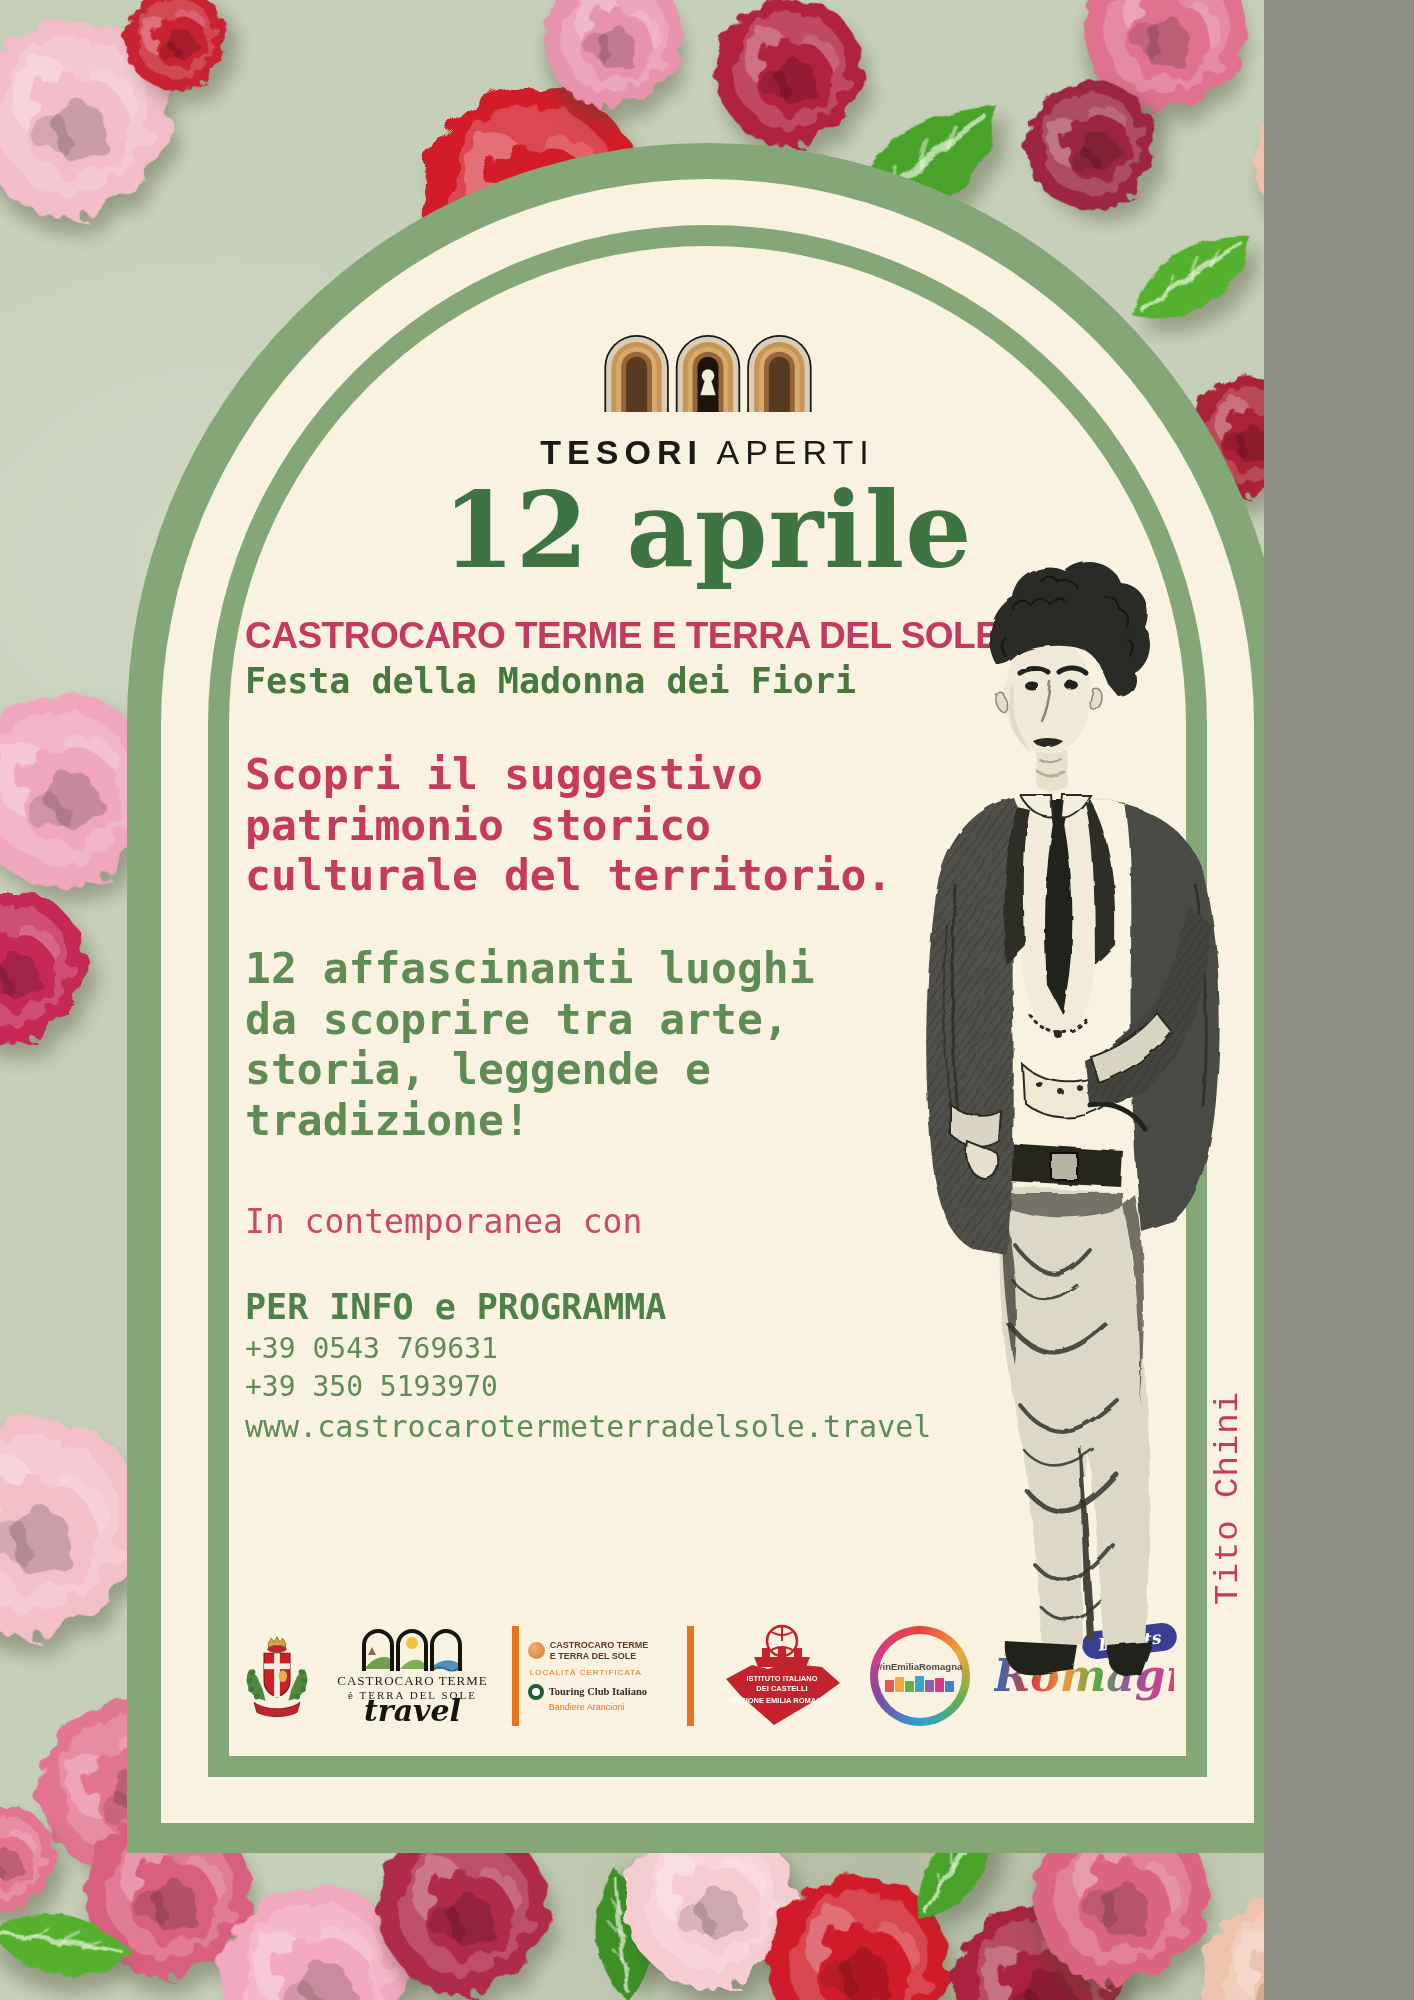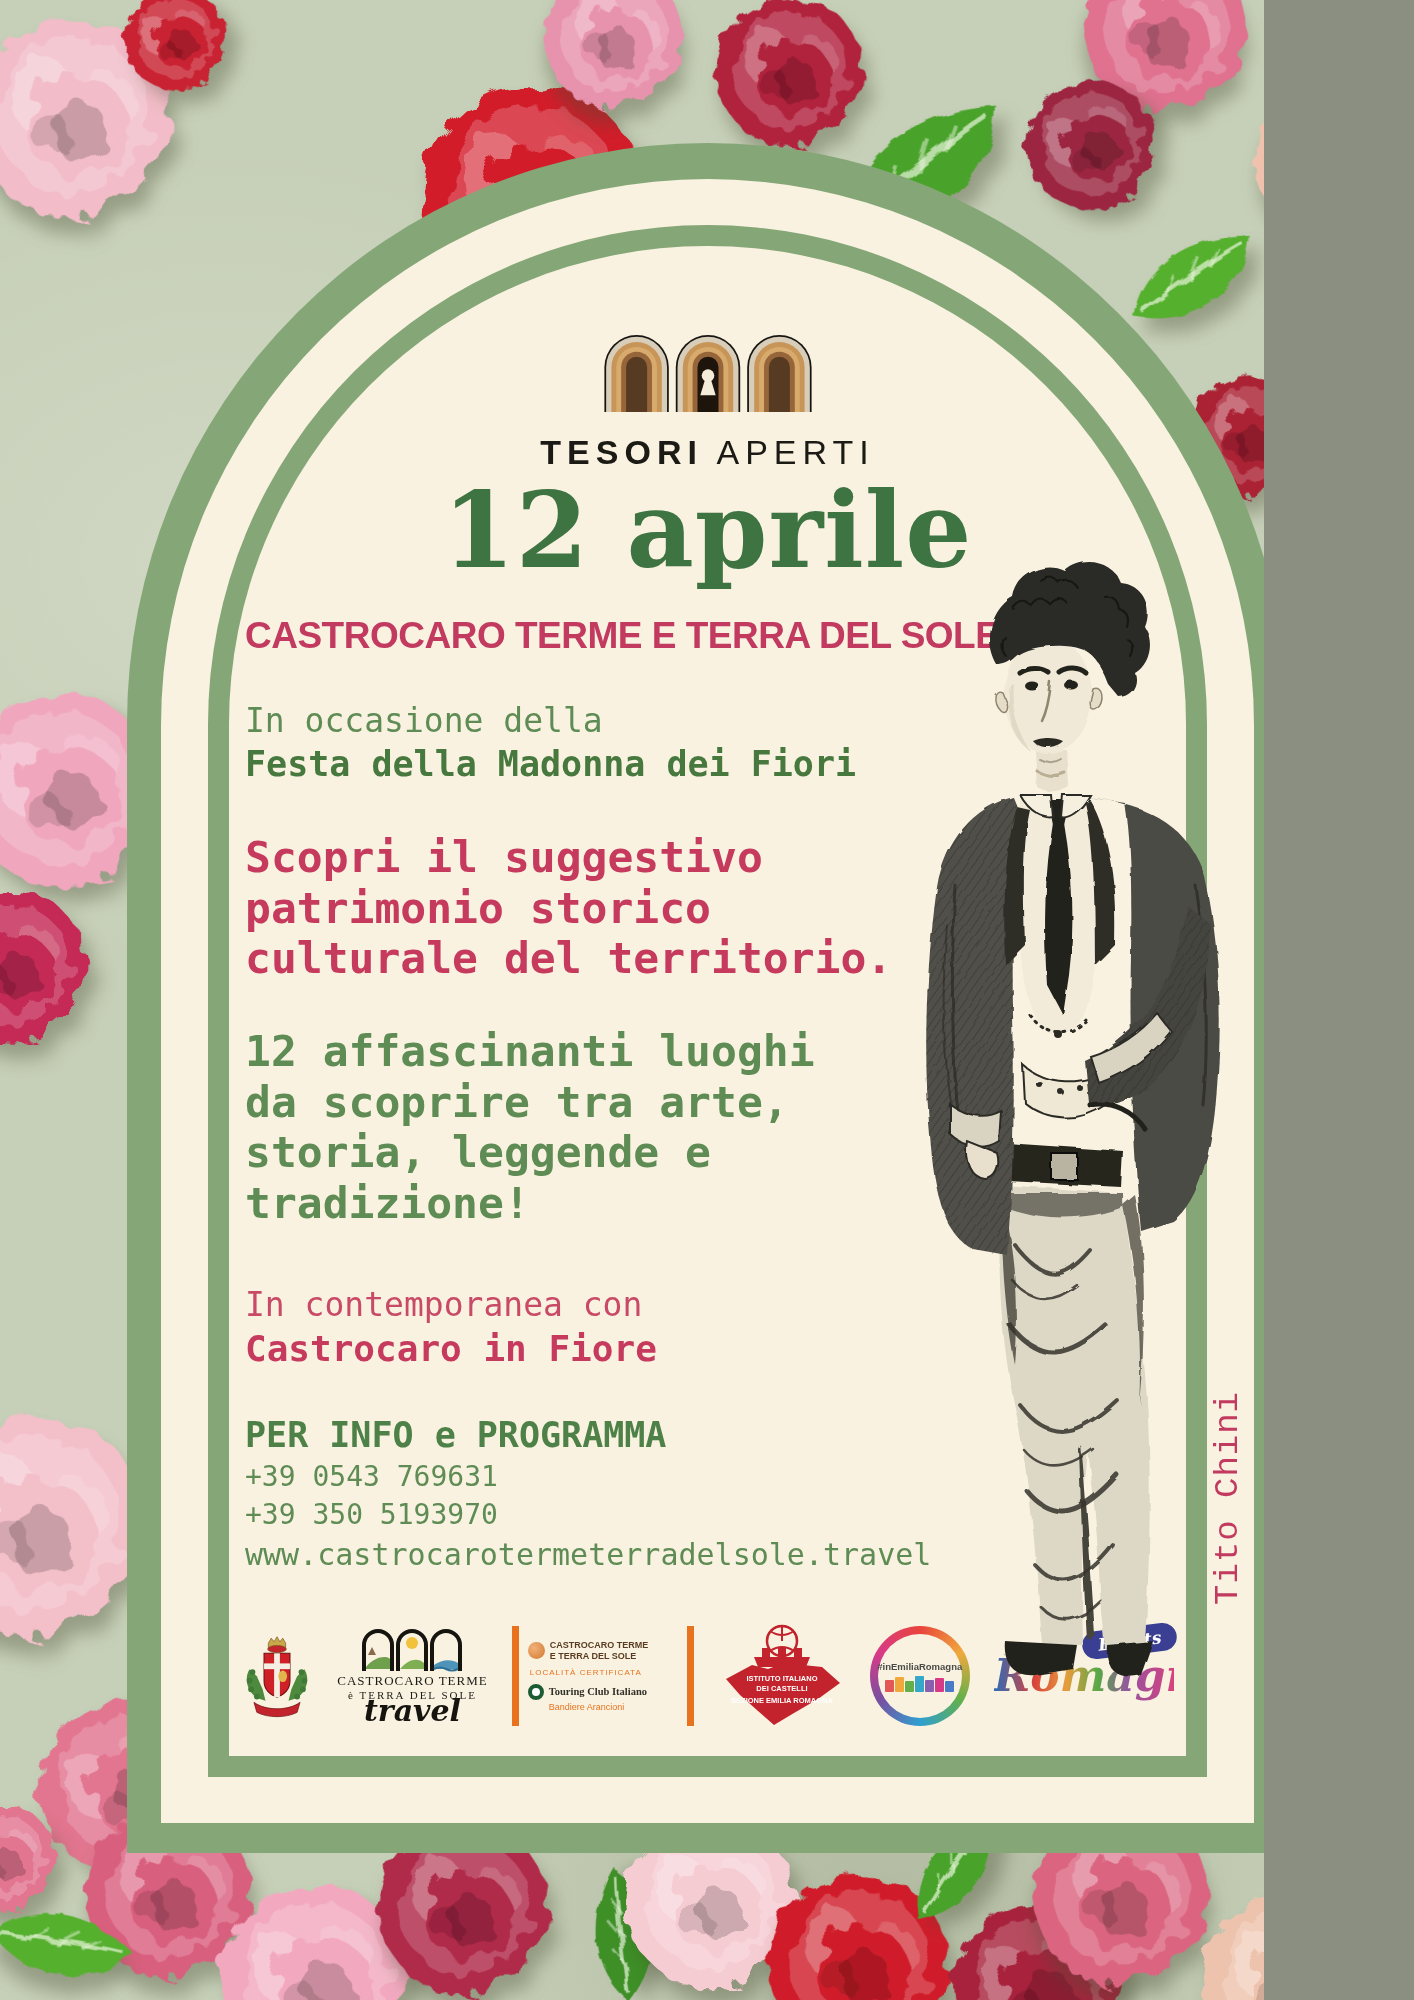--- a/index.html
+++ b/index.html
@@ -271,38 +271,36 @@
             <div class="brand">
               <span class="w1">TESORI</span>
               <span class="w2">APERTI</span>
             </div>
 
             <div class="date">12 aprile</div>
 
             <div class="cols">
               <div class="location">CASTROCARO TERME E TERRA DEL SOLE</div>
 
-              <div class="occ1 mono">In occasione della</div>
               <div class="occ2 mono">Festa della Madonna dei Fiori</div>
 
               <div class="headline mono">
                 <div>Scopri il suggestivo</div>
                 <div>patrimonio storico</div>
                 <div>culturale del territorio.</div>
               </div>
 
               <div class="sub mono">
                 <div>12 affascinanti luoghi</div>
                 <div>da scoprire tra arte,</div>
                 <div>storia, leggende e</div>
                 <div>tradizione!</div>
               </div>
 
               <div class="conc1 mono">In contemporanea con</div>
-              <div class="conc2 mono">Castrocaro in Fiore</div>
 
               <div class="info-title mono">PER INFO e PROGRAMMA</div>
               <div class="phone mono">+39 0543 769631</div>
               <div class="phone mono">+39 350 5193970</div>
               <div class="site mono">www.castrocarotermeterradelsole.travel</div>
             </div>
 
             <div class="partners">
 
               <svg width="72" height="106" viewBox="0 0 100 115">

